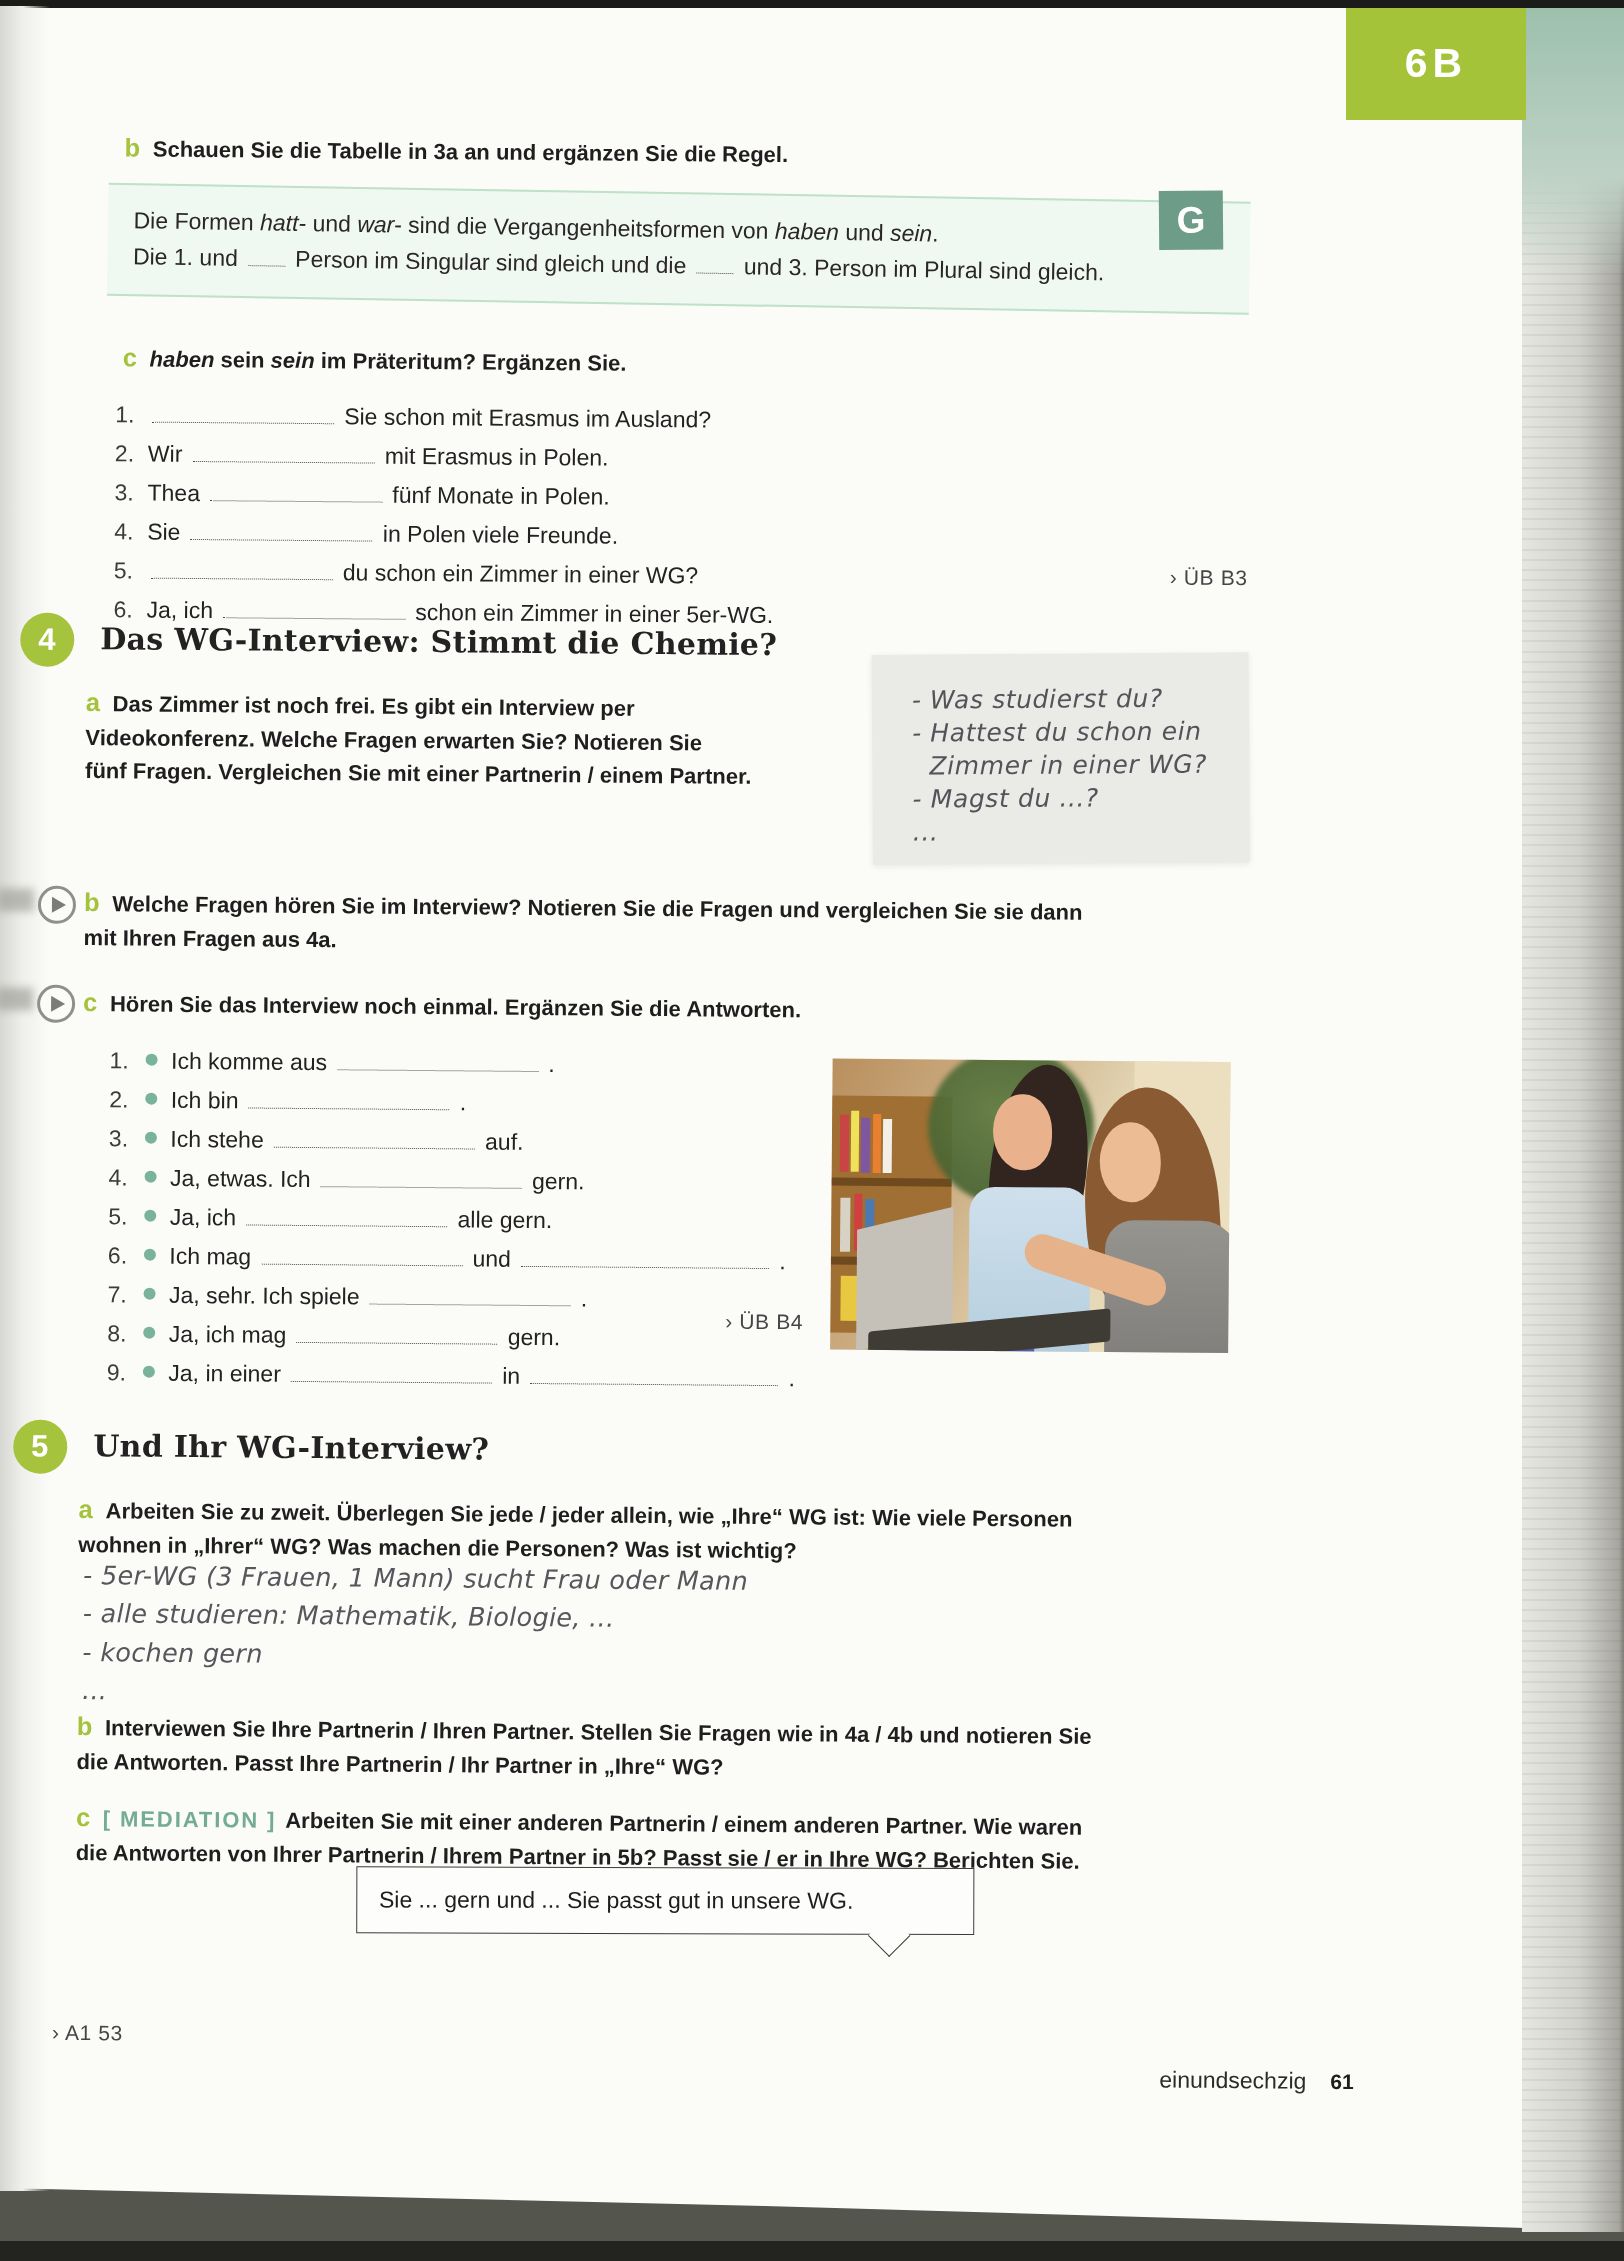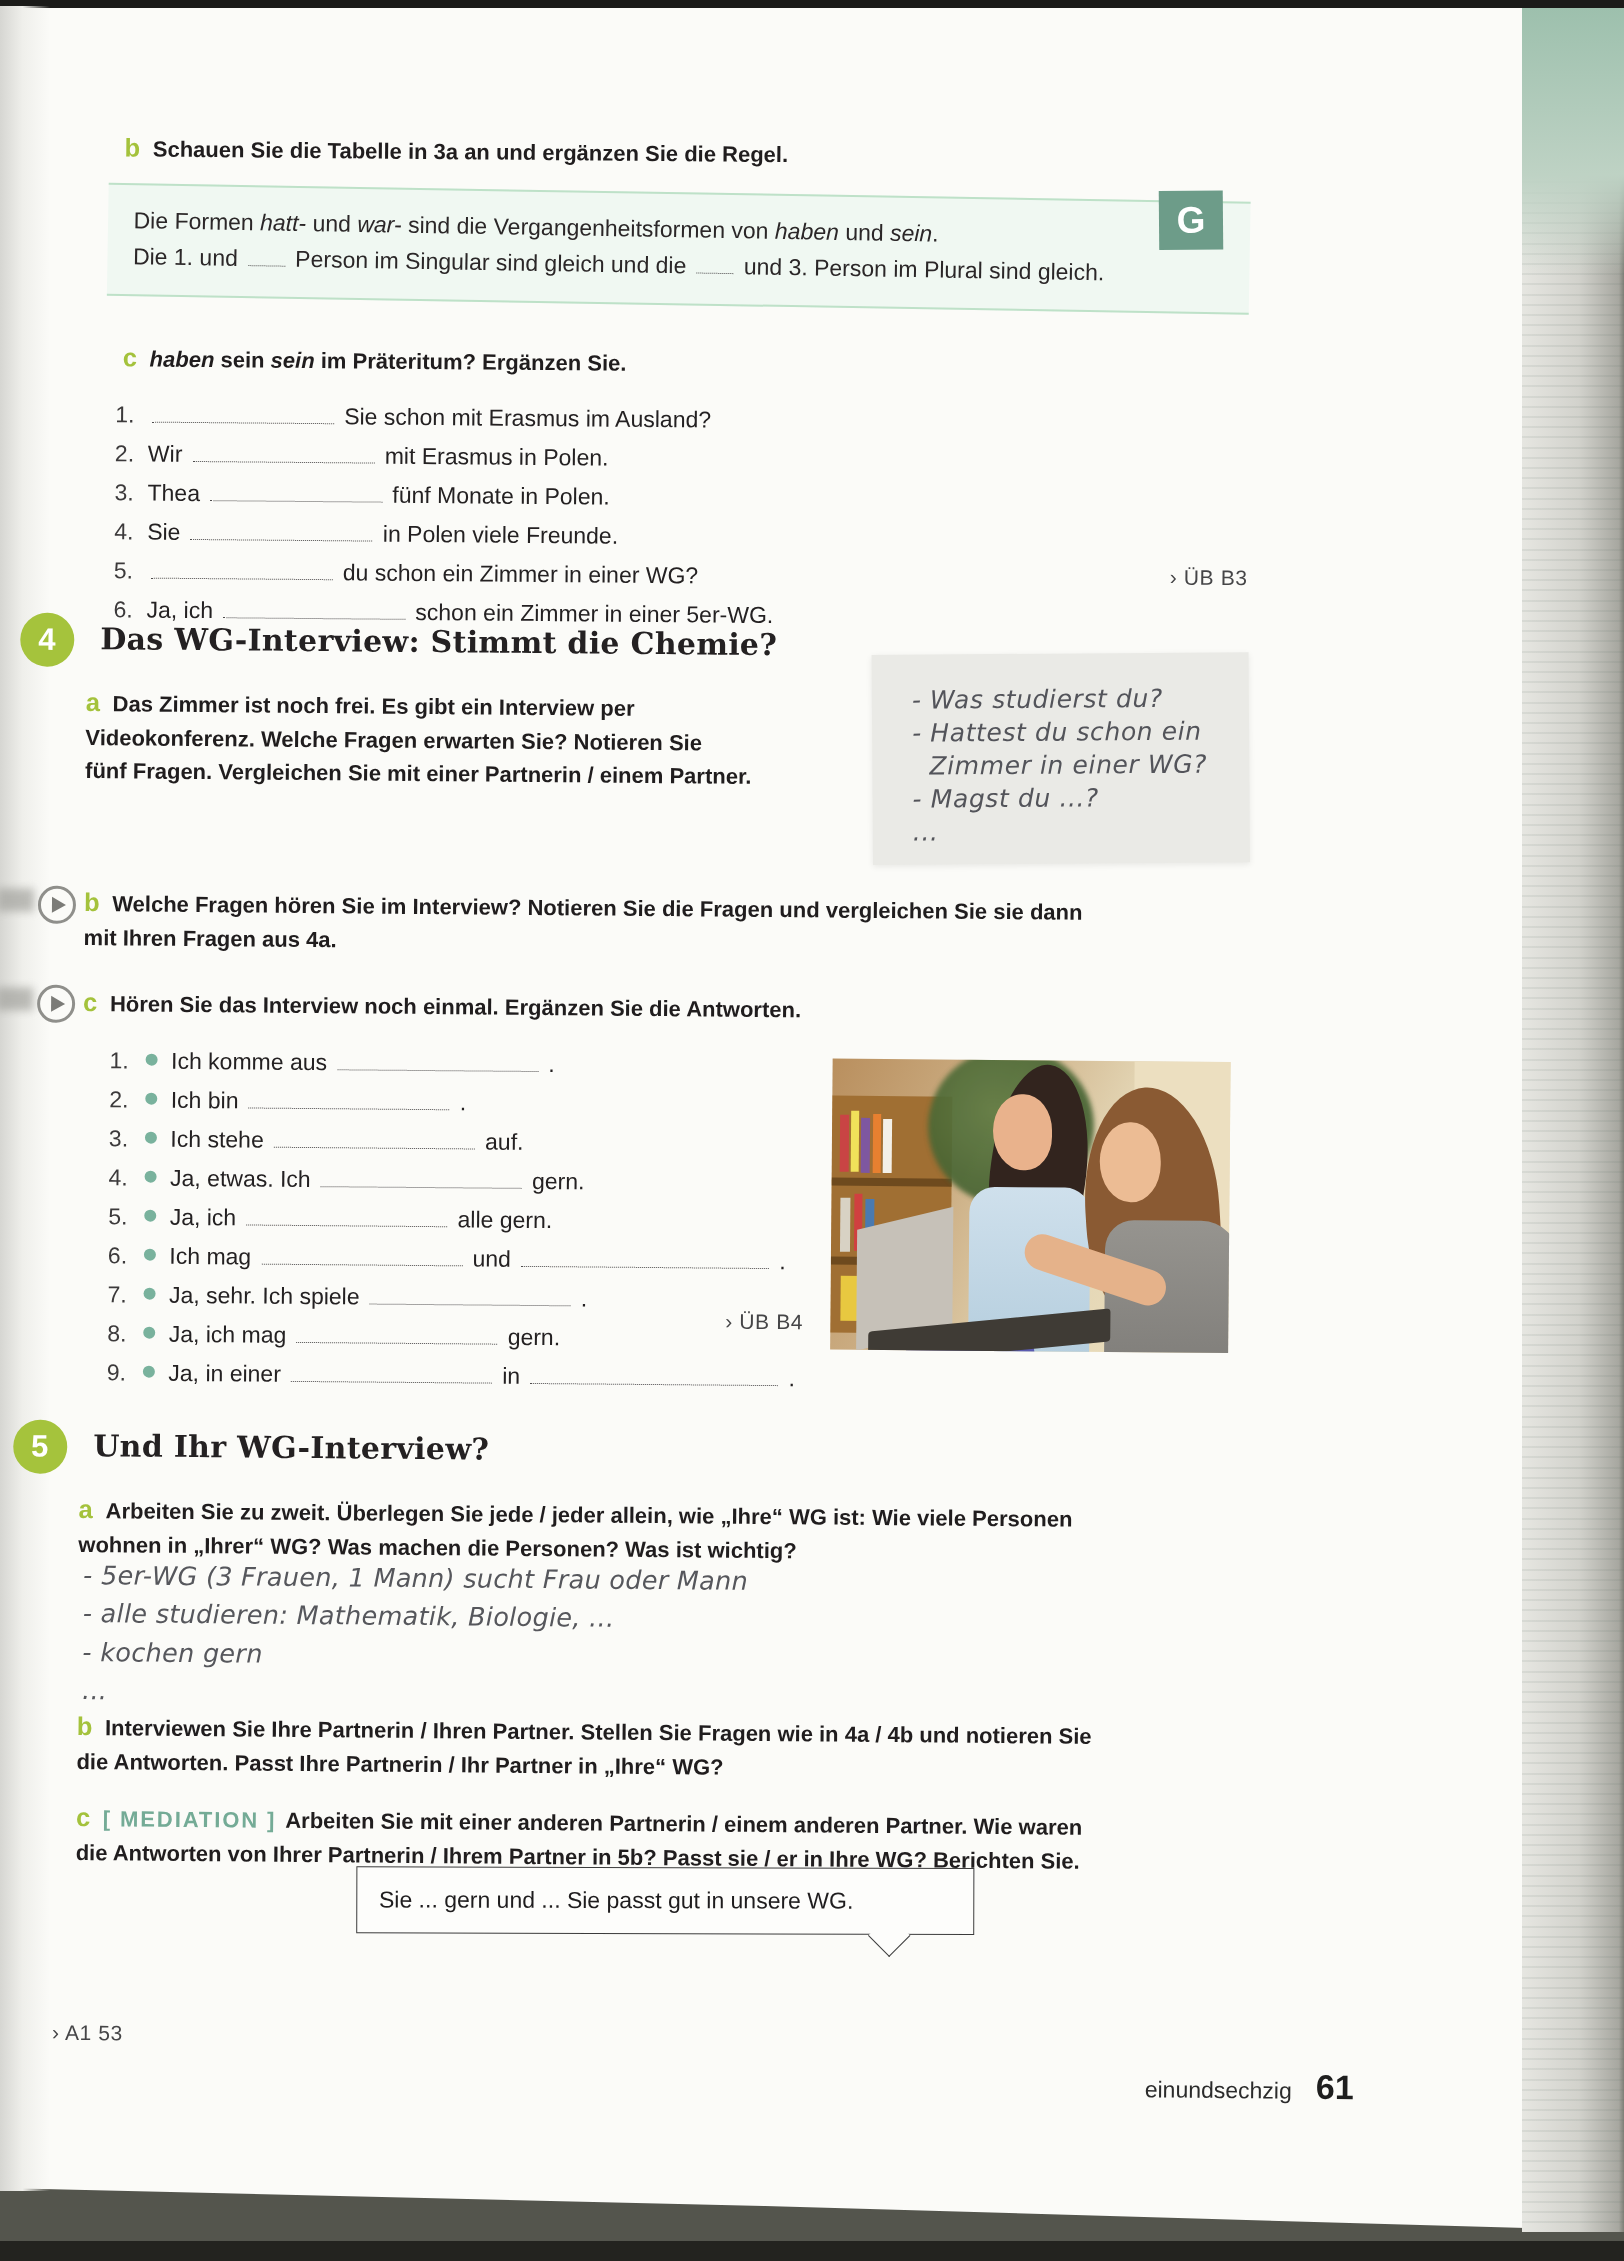--- a/index.html
+++ b/index.html
@@ -84,32 +84,33 @@
         transform:skewY(-6deg);border-radius:3.8px;}
   .photo .jeans{position:absolute;left:76px;top:268px;width:127px;height:38px;background:#5a5ab0;
         transform:rotate(-8deg);}
   .bubble{left:364px;top:1868px;width:573px;padding:15.3px 21.7px;background:#fdfdfb;
         border:1.9px solid #3b3b3b;font-size:23px;line-height:1.5;color:#1f1d1e;transform:rotate(-.35deg);}
   .bubble .tail{position:absolute;right:69px;bottom:-17px;width:29px;height:29px;background:#fdfdfb;
         border-right:1.9px solid #3b3b3b;border-bottom:1.9px solid #3b3b3b;transform:rotate(45deg);}
   .mediation{color:#74ab96;font-weight:bold;letter-spacing:1.9px;margin-right:9px;}
   .footerline{display:flex;align-items:baseline;gap:24px;}
   .fw{font-size:23px;color:#2b2b2b;}
-  .fn{font-size:34px;font-weight:bold;color:#1e1e1e;}
+  .fn{font-size:21px;font-weight:bold;color:#1e1e1e;}
 </style>
 </head>
 <body>
 
 <div class="scan">
   <div class="page"></div>
   <div class="top-edge"></div>
   <div class="edge-strip">
       <div class="lines"></div>
     </div>
   <div class="edge-top"></div>
+  <div class="unit-tab">6B</div>
   <div class="left-shade"></div>
 
   <div class="content">
 
     <div class="abs" style="left:117px;top:139px;">
       <span class="glabel">b</span><span class="heading">Schauen Sie die Tabelle in 3a an und ergänzen Sie die Regel.</span>
     </div>
 
     <div class="abs gbox">
       <div><span>Die Formen </span><span class="it">hatt-</span><span> und </span><span class="it">war-</span><span> sind die Vergangenheitsformen von </span><span class="it">haben</span><span> und </span><span class="it">sein</span><span>.</span></div>

